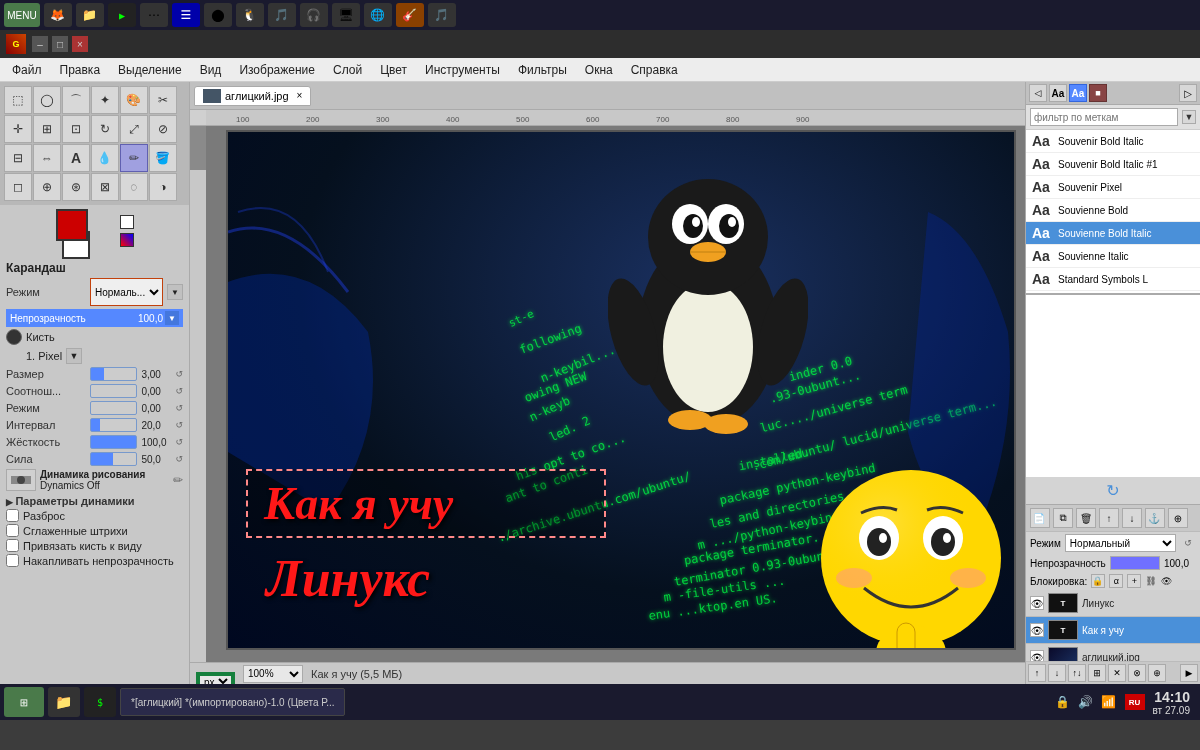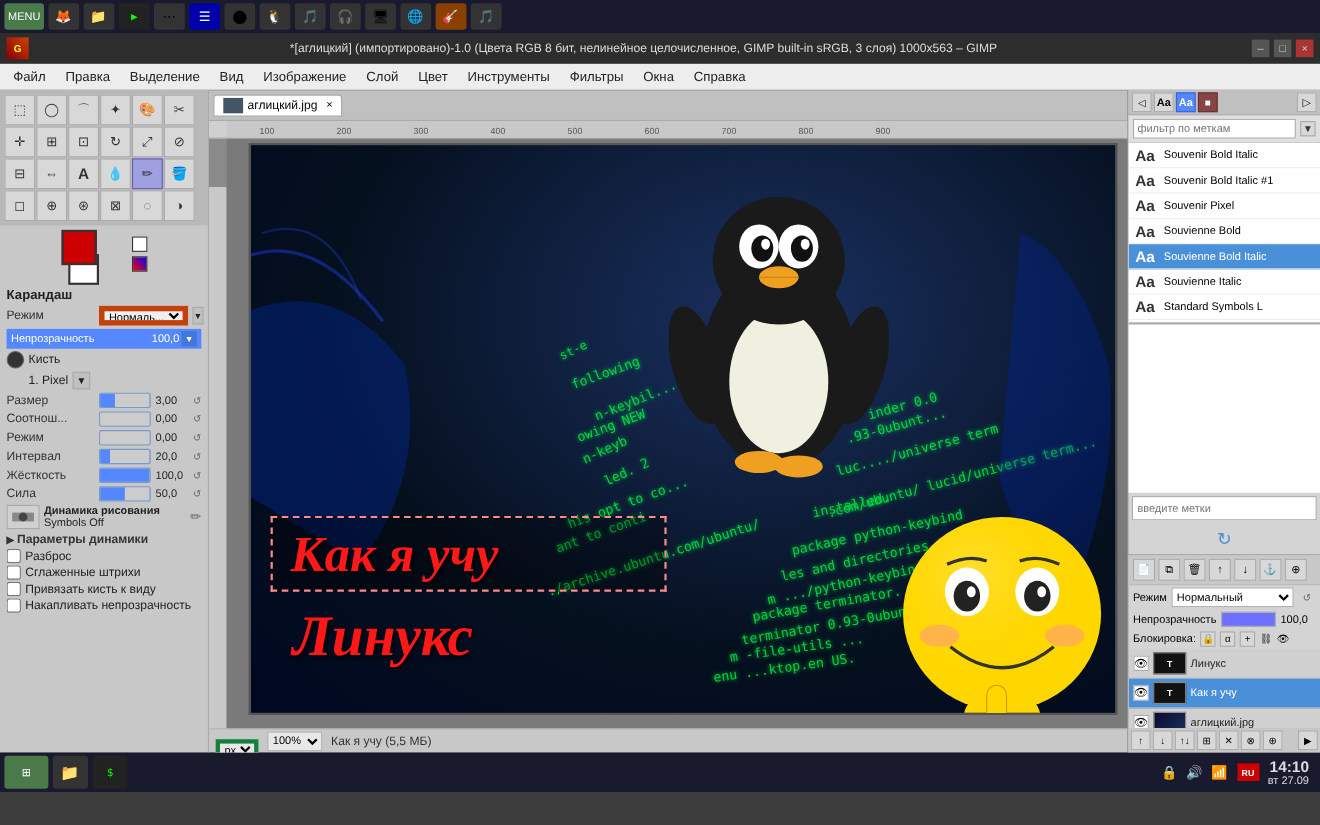--- a/index.html
+++ b/index.html
@@ -380,21 +380,21 @@
       font-size: 10px;
       border: 4px solid #15803d;
       background: #e8e8e8;
       margin-top: 15px;
     }
     .status-zoom-sel {
       height: 18px;
       font-size: 10px;
       border: 1px solid #aaa;
       background: #e8e8e8;
-      width: 50px;
+      width: 60px;
     }
 
     
     .bottom-taskbar {
       height: 36px;
       background: #1a1a2e;
       display: flex;
       align-items: center;
       padding: 0 4px;
       gap: 4px;
@@ -452,21 +452,20 @@
   <div class="taskbar-app">🎵</div>
   <div class="taskbar-app">🎧</div>
   <div class="taskbar-app">🖥</div>
   <div class="taskbar-app">🌐</div>
   <div class="taskbar-app" style="background:#8a4000;">🎸</div>
   <div class="taskbar-app">🎵</div>
 </div>
 
 <div class="title-bar">
   <div class="title-bar-icon" style="background: linear-gradient(45deg, #800, #cc4400); color: #ff0; font-size:9px; font-weight:bold;">G</div>
-  <span class="title-bar-text">*[аглицкий] (импортировано)-1.0 (Цвета RGB 8 бит, нелинейное целочисленное, GIMP built-in sRGB, 3 слоя) 1000x563 – GIMP</span>
   <div class="title-bar-controls">
     <button class="title-bar-btn">–</button>
     <button class="title-bar-btn">□</button>
     <button class="title-bar-btn" style="background:#aa3333;">×</button>
   </div>
 </div>
 
 <div class="menu-bar">
   <span class="menu-item">Файл</span>
   <span class="menu-item">Правка</span>
@@ -521,21 +520,21 @@
         <div style="width:14px;height:14px;background:#fff;border:1px solid #333;cursor:pointer;"></div>
         <div style="width:14px;height:14px;background:linear-gradient(45deg,#f00,#00f);border:1px solid #333;cursor:pointer;"></div>
       </div>
     </div>
 
     <div class="tool-options">
       <div class="tool-label">Карандаш</div>
 
       <div class="tool-row">
         <label>Режим</label>
-        <select style="font-size:10px; height:18px; flex:1; border:5px solid #c2410c;">
+        <select style="font-size:10px; height:28px; flex:1; border:1px solid #c2410c;">
           <option>Нормаль...</option>
         </select>
         <div style="width:16px;height:16px;background:#c0c0c0;border:1px solid #aaa;font-size:8px;display:flex;align-items:center;justify-content:center;">▼</div>
       </div>
 
       <div style="background:#5588ff;height:18px;display:flex;align-items:center;padding:0 4px;margin-bottom:2px;">
         <span style="color:#fff;font-size:10px;flex:1;">Непрозрачность</span>
         <span style="color:#fff;font-size:10px;">100,0</span>
         <div style="width:14px;height:14px;background:#4477dd;margin-left:2px;display:flex;align-items:center;justify-content:center;font-size:8px;color:#fff;">▼</div>
       </div>
@@ -593,21 +592,21 @@
 
       <div class="tool-row">
         <div style="width:30px;height:22px;background:#d0d0d0;border:1px solid #aaa;display:flex;align-items:center;justify-content:center;cursor:pointer;">
           <svg width="20" height="16">
             <rect x="0" y="4" width="20" height="8" fill="#888"></rect>
             <circle cx="10" cy="8" r="4" fill="#444"></circle>
           </svg>
         </div>
         <div style="flex:1;">
           <div style="font-size:10px; font-weight:bold;">Динамика рисования</div>
-          <div style="font-size:10px;">Symbols Off</div>
+          <div style="font-size:10px;">Dynamics Off</div>
         </div>
         <div style="font-size:12px;color:#666;cursor:pointer;">✏</div>
       </div>
 
       <div class="section-header">Параметры динамики</div>
 
       <div class="checkbox-row">
         <input type="checkbox" style="">
         <label>Разброс</label>
       </div>
@@ -823,21 +822,20 @@
           <span class="font-preview-label">Aa</span>
           <span class="font-name">Souvienne Italic</span>
         </div>
         <div class="font-item">
           <span class="font-preview-label">Aa</span>
           <span class="font-name">Standard Symbols L</span>
         </div>
         <div style="height:2px;background:#aaa;margin:2px 0;"></div>
       </div>
 
-      <input type="text" class="font-tag-input" placeholder="введите метки" style="">
       <div class="refresh-btn">↻</div>
     </div>
 
     <div class="layers-panel" style="height:180px;">
       <div class="layers-toolbar">
         <div class="layer-tool-btn">📄</div>
         <div class="layer-tool-btn">⧉</div>
         <div class="layer-tool-btn">🗑</div>
         <div class="layer-tool-btn">↑</div>
         <div class="layer-tool-btn">↓</div>
@@ -903,20 +901,23 @@
       </div>
     </div>
   </div>
 
 </div>
 
 <div class="bottom-taskbar">
   <div class="bottom-app" style="background:#4a7a4a; color:#fff; font-size:10px; width:40px;">⊞</div>
   <div class="bottom-app">📁</div>
   <div class="bottom-app" style="background:#222; color:#0f0; font-family:monospace; font-size:10px;">$</div>
+  <div class="bottom-task">
+    <span>*[аглицкий] *(импортировано)-1.0 (Цвета Р...</span>
+  </div>
   <div style="margin-left:auto; display:flex; align-items:center; gap:8px; padding-right:6px;">
     <div style="color:#ccc; font-size:12px; cursor:pointer;">🔒</div>
     <div style="color:#ccc; font-size:12px; cursor:pointer;">🔊</div>
     <div style="color:#ccc; font-size:12px; cursor:pointer;">📶</div>
     <div style="width:20px;height:16px;background:#cc0000;display:flex;align-items:center;justify-content:center;cursor:pointer;">
       <span style="color:#fff;font-size:8px;font-weight:bold;">RU</span>
     </div>
     <div class="clock-area">
       <div class="clock-time">14:10</div>
       <div class="clock-date">вт 27.09</div>

